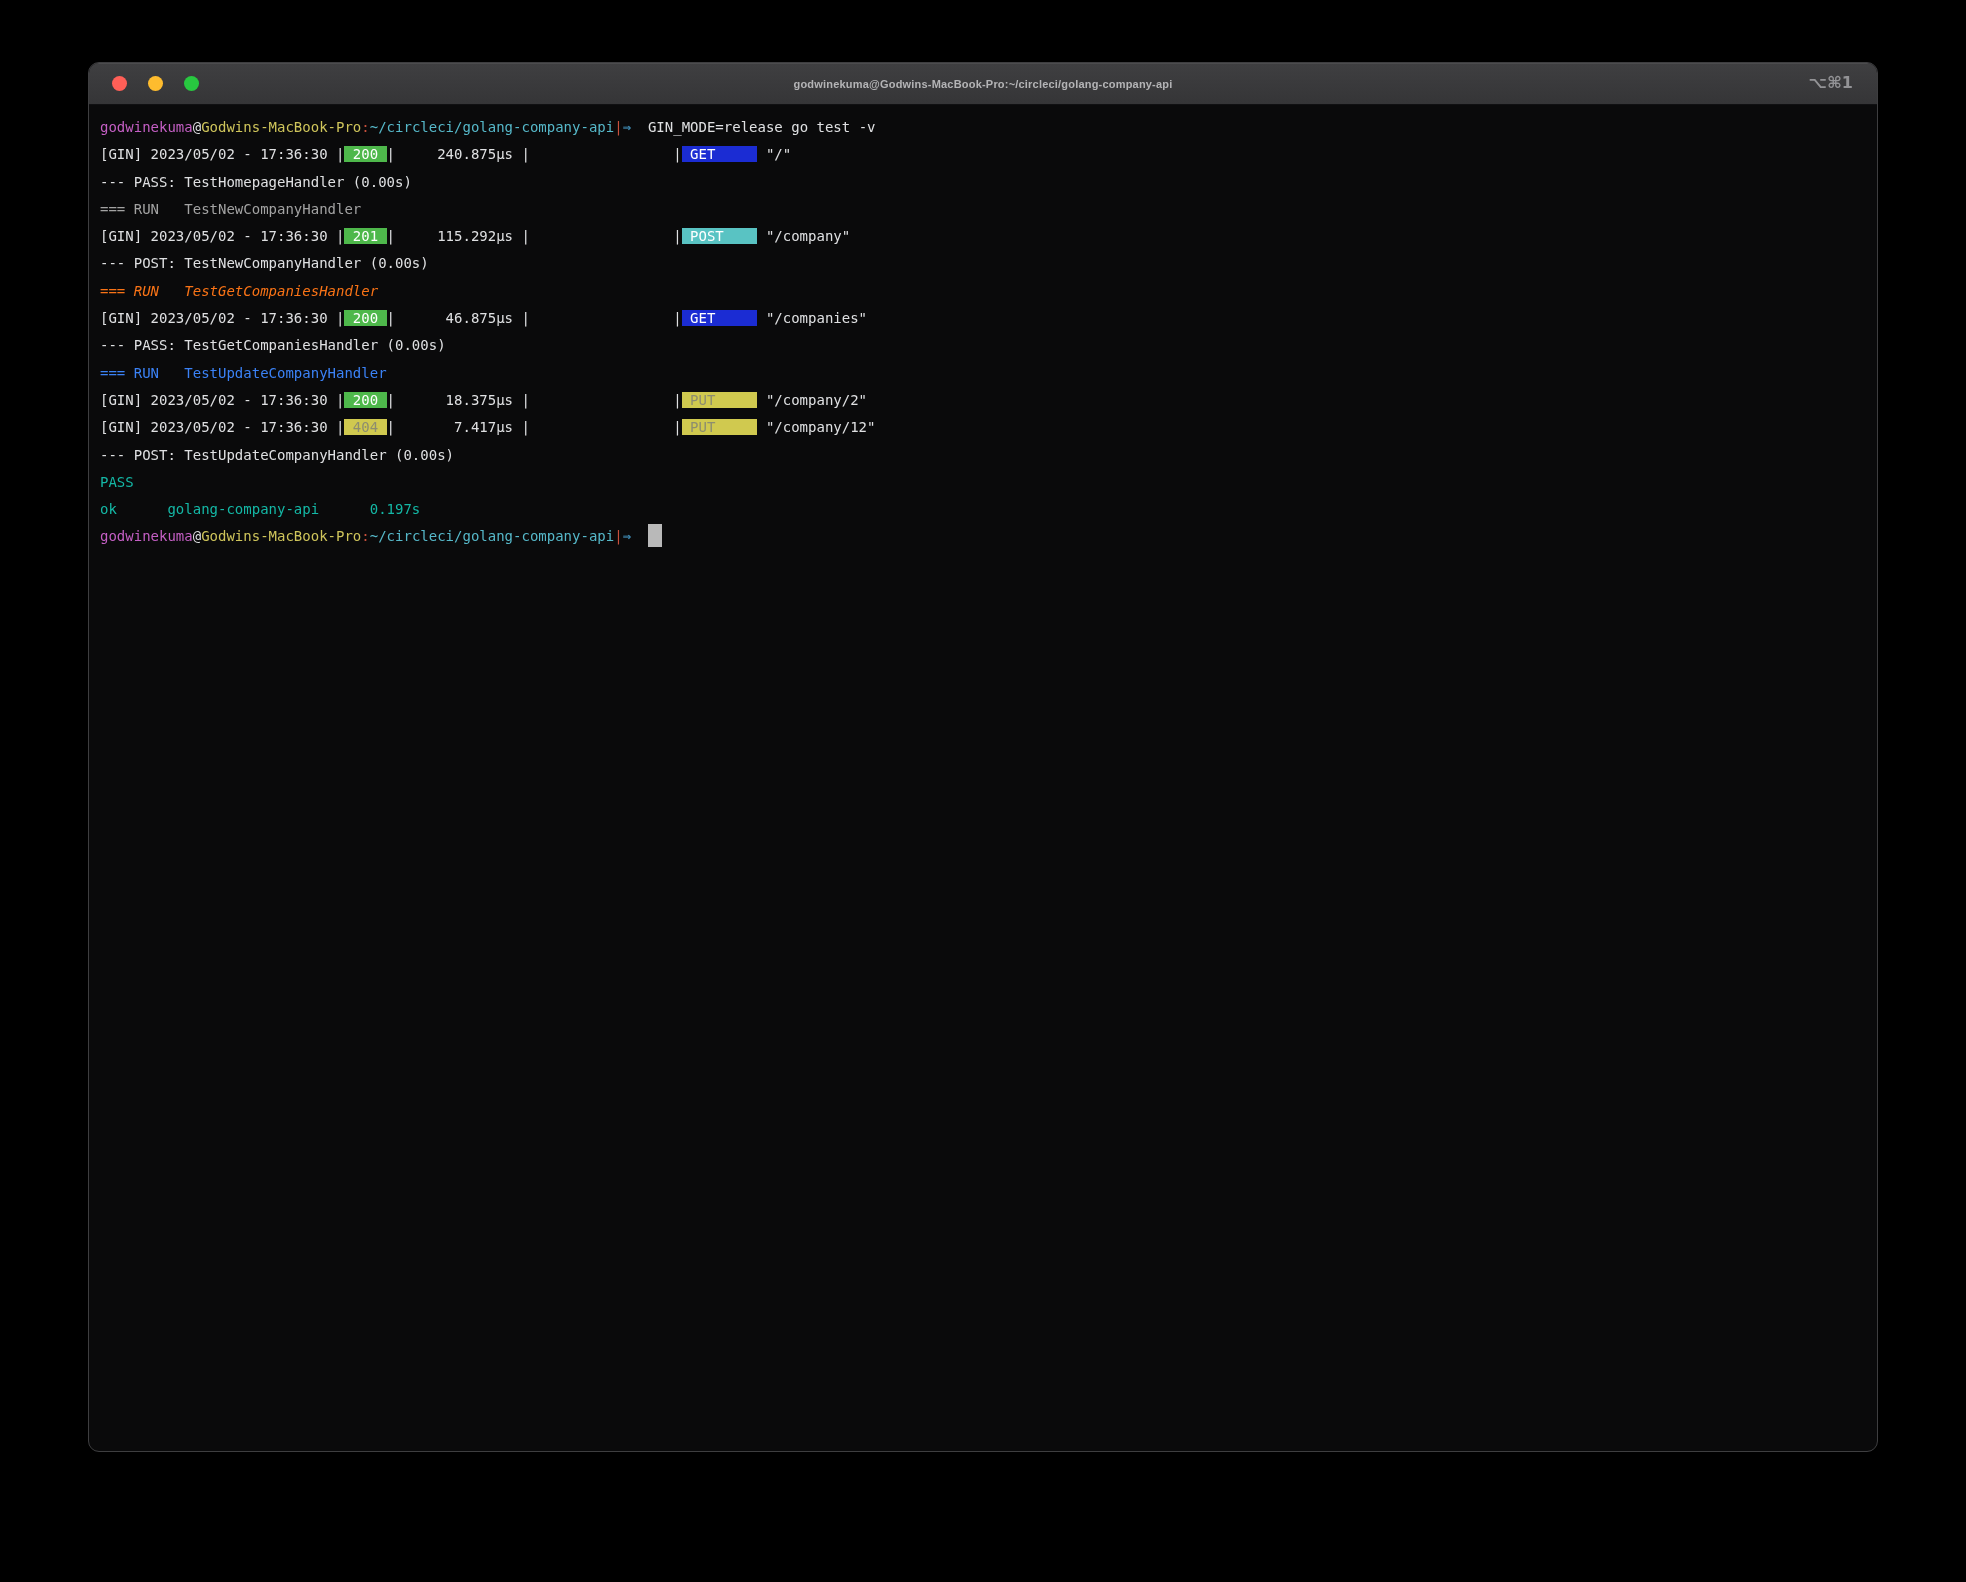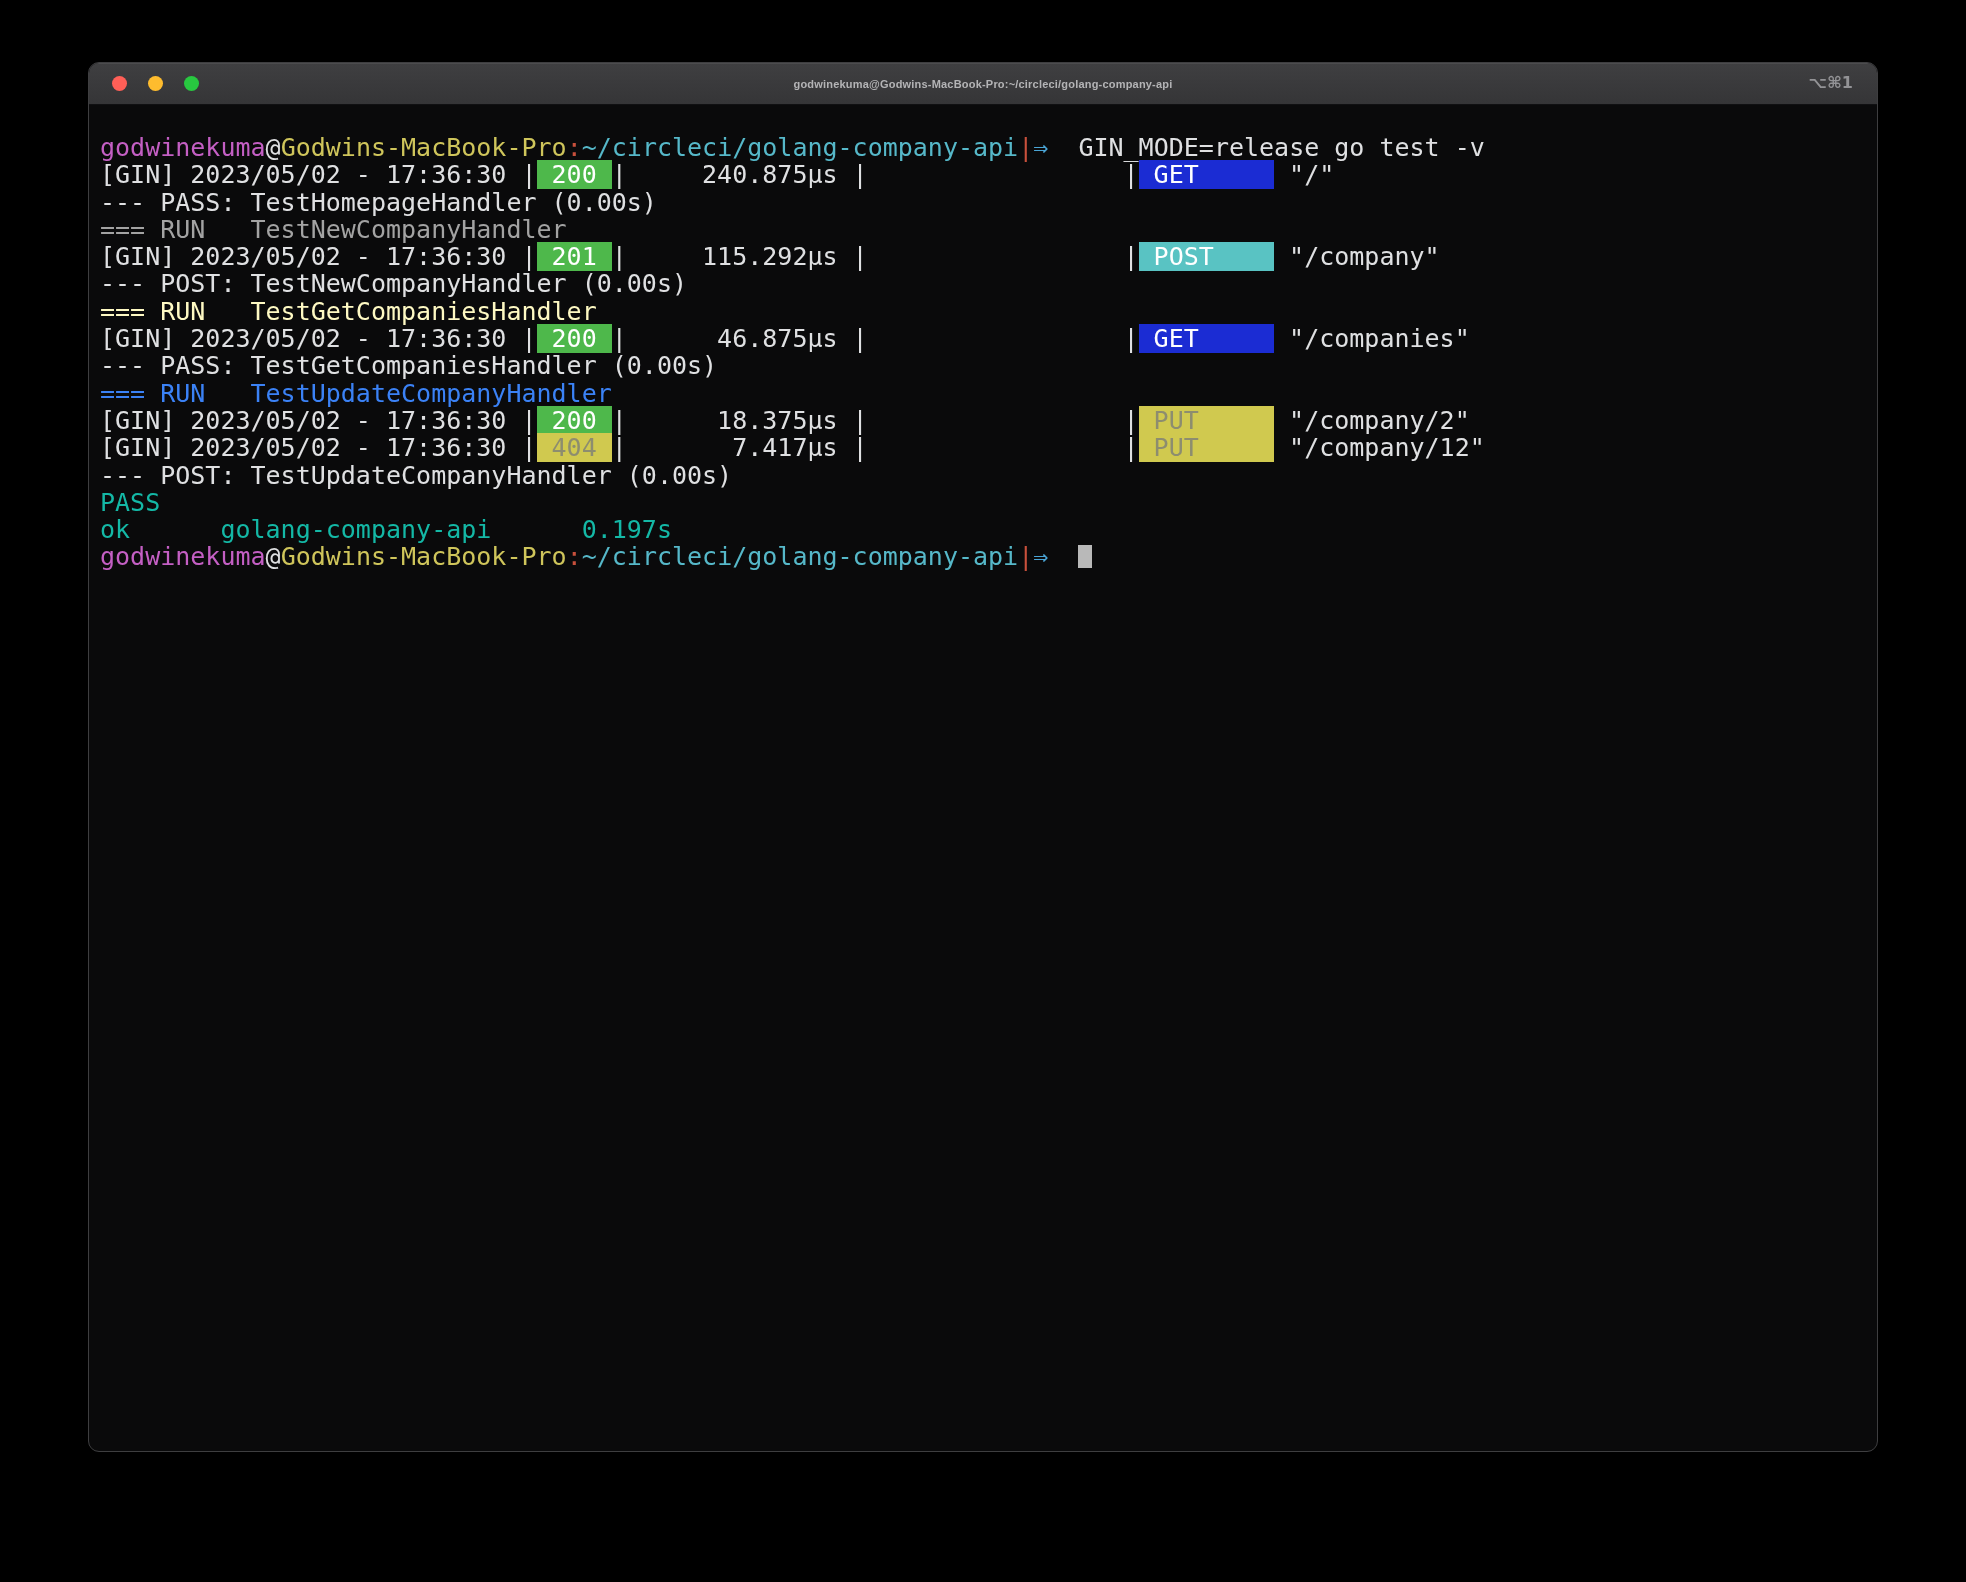--- a/index.html
+++ b/index.html
@@ -36,24 +36,23 @@
     font-weight:bold;font-size:11px;color:#b4b4b6;
     letter-spacing:.2px;
   }
   .shortcut{
     position:absolute;right:24px;top:10px;
     font-family:"DejaVu Sans",sans-serif;
     font-weight:bold;font-size:16px;color:#939396;
   }
   .term{
     padding:9px 0 0 11px;
-    font-size:25px;
+    font-size:14px;
     line-height:27.3px;
     color:#dfe0e2;
-    margin-top:20px;
   }
   .line{white-space:pre;height:27.3px;}
   .cursor{
     display:inline-block;width:14px;height:23px;
     background:#b9b9b9;vertical-align:middle;
     margin-top:-3px;
   }
 </style>
 </head>
 <body>
@@ -68,21 +67,21 @@
     <div class="title">godwinekuma@Godwins-MacBook-Pro:~/circleci/golang-company-api</div>
     <div class="shortcut">⌥⌘1</div>
   </div>
   <div class="term" id="term">
       <div class="line"><span style="color: rgb(196, 95, 196);">godwinekuma</span><span style="color: rgb(223, 224, 226);">@</span><span style="color: rgb(207, 197, 91);">Godwins-MacBook-Pro</span><span style="color: rgb(200, 80, 60);">:</span><span style="color: rgb(86, 184, 201);">~/circleci/golang-company-api</span><span style="color: rgb(200, 80, 60);">|</span><span style="color: rgb(74, 165, 214);">⇒</span><span style="color: rgb(223, 224, 226);">  GIN_MODE=release go test -v</span></div>
       <div class="line"><span style="color: rgb(223, 224, 226);">[GIN] 2023/05/02 - 17:36:30 |</span><span style="color: rgb(255, 255, 255); background: rgb(78, 184, 75);"> 200 </span><span style="color: rgb(223, 224, 226);">|     240.875µs |                 |</span><span style="color: rgb(255, 255, 255); background: rgb(27, 44, 211);"> GET     </span><span style="color: rgb(223, 224, 226);"> "/"</span></div>
       <div class="line"><span style="color: rgb(223, 224, 226);">--- PASS: TestHomepageHandler (0.00s)</span></div>
       <div class="line"><span style="color: #a3a3a3;">=== RUN   TestNewCompanyHandler</span></div>
       <div class="line"><span style="color: rgb(223, 224, 226);">[GIN] 2023/05/02 - 17:36:30 |</span><span style="color: rgb(255, 255, 255); background: rgb(78, 184, 75);"> 201 </span><span style="color: rgb(223, 224, 226);">|     115.292µs |                 |</span><span style="color: rgb(255, 255, 255); background: rgb(89, 195, 195);"> POST    </span><span style="color: rgb(223, 224, 226);"> "/company"</span></div>
       <div class="line"><span style="color: rgb(223, 224, 226);">--- POST: TestNewCompanyHandler (0.00s)</span></div>
-      <div class="line"><span style="color: #fef9c3;">=== RUN   TestGetCompaniesHandler</span></div>
+      <div class="line"><span style="color: #f97316; font-style: italic;">=== RUN   TestGetCompaniesHandler</span></div>
       <div class="line"><span style="color: rgb(223, 224, 226);">[GIN] 2023/05/02 - 17:36:30 |</span><span style="color: rgb(255, 255, 255); background: rgb(78, 184, 75);"> 200 </span><span style="color: rgb(223, 224, 226);">|      46.875µs |                 |</span><span style="color: rgb(255, 255, 255); background: rgb(27, 44, 211);"> GET     </span><span style="color: rgb(223, 224, 226);"> "/companies"</span></div>
       <div class="line"><span style="color: rgb(223, 224, 226);">--- PASS: TestGetCompaniesHandler (0.00s)</span></div>
       <div class="line"><span style="color: #3b82f6;">=== RUN   TestUpdateCompanyHandler</span></div>
       <div class="line"><span style="color: rgb(223, 224, 226);">[GIN] 2023/05/02 - 17:36:30 |</span><span style="color: rgb(255, 255, 255); background: rgb(78, 184, 75);"> 200 </span><span style="color: rgb(223, 224, 226);">|      18.375µs |                 |</span><span style="color: rgb(141, 141, 111); background: rgb(208, 201, 79);"> PUT     </span><span style="color: rgb(223, 224, 226);"> "/company/2"</span></div>
       <div class="line"><span style="color: rgb(223, 224, 226);">[GIN] 2023/05/02 - 17:36:30 |</span><span style="color: rgb(141, 141, 111); background: rgb(208, 201, 79);"> 404 </span><span style="color: rgb(223, 224, 226);">|       7.417µs |                 |</span><span style="color: rgb(141, 141, 111); background: rgb(208, 201, 79);"> PUT     </span><span style="color: rgb(223, 224, 226);"> "/company/12"</span></div>
       <div class="line"><span style="color: rgb(223, 224, 226);">--- POST: TestUpdateCompanyHandler (0.00s)</span></div>
       <div class="line"><span style="color: #14b8a6;">PASS</span></div>
       <div class="line"><span style="color: #14b8a6;">ok      golang-company-api      0.197s</span></div>
       <div class="line"><span style="color: rgb(196, 95, 196);">godwinekuma</span><span style="color: rgb(223, 224, 226);">@</span><span style="color: rgb(207, 197, 91);">Godwins-MacBook-Pro</span><span style="color: rgb(200, 80, 60);">:</span><span style="color: rgb(86, 184, 201);">~/circleci/golang-company-api</span><span style="color: rgb(200, 80, 60);">|</span><span style="color: rgb(74, 165, 214);">⇒</span><span style="color: rgb(223, 224, 226);">  </span><span class="cursor" style="background: rgb(185, 185, 185);"></span></div>
     </div>

